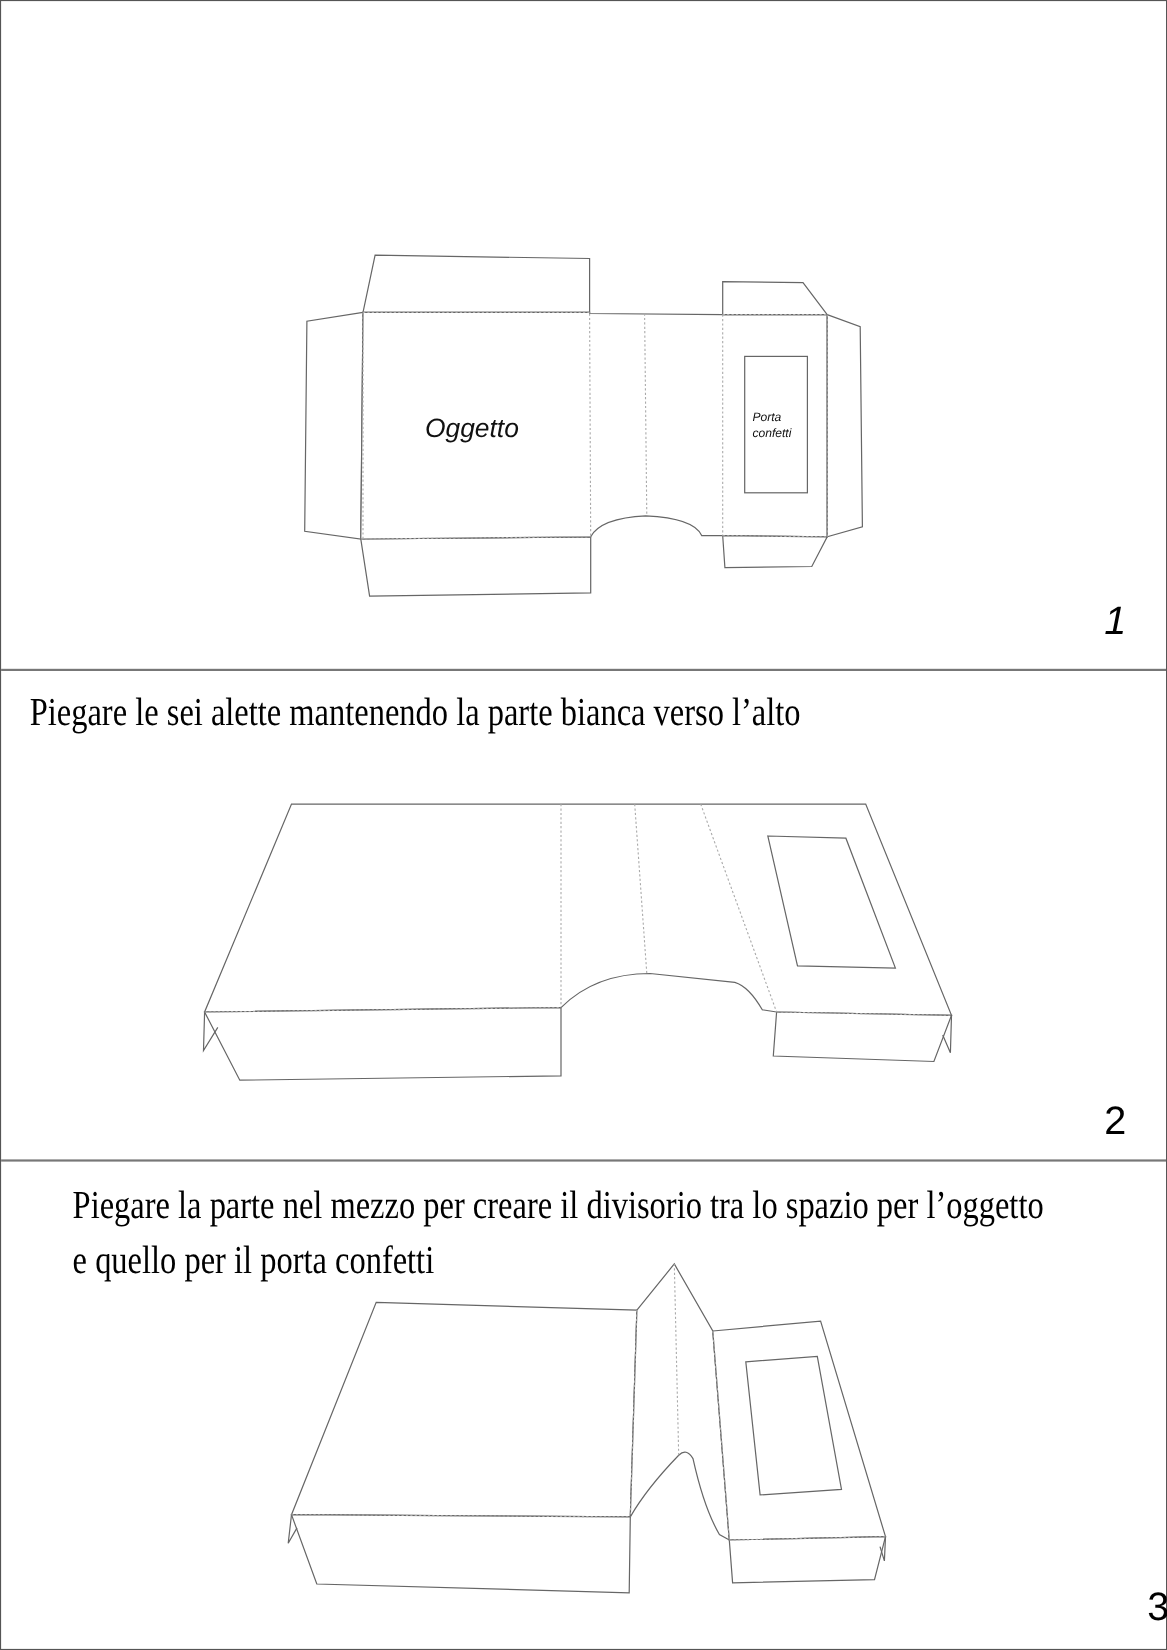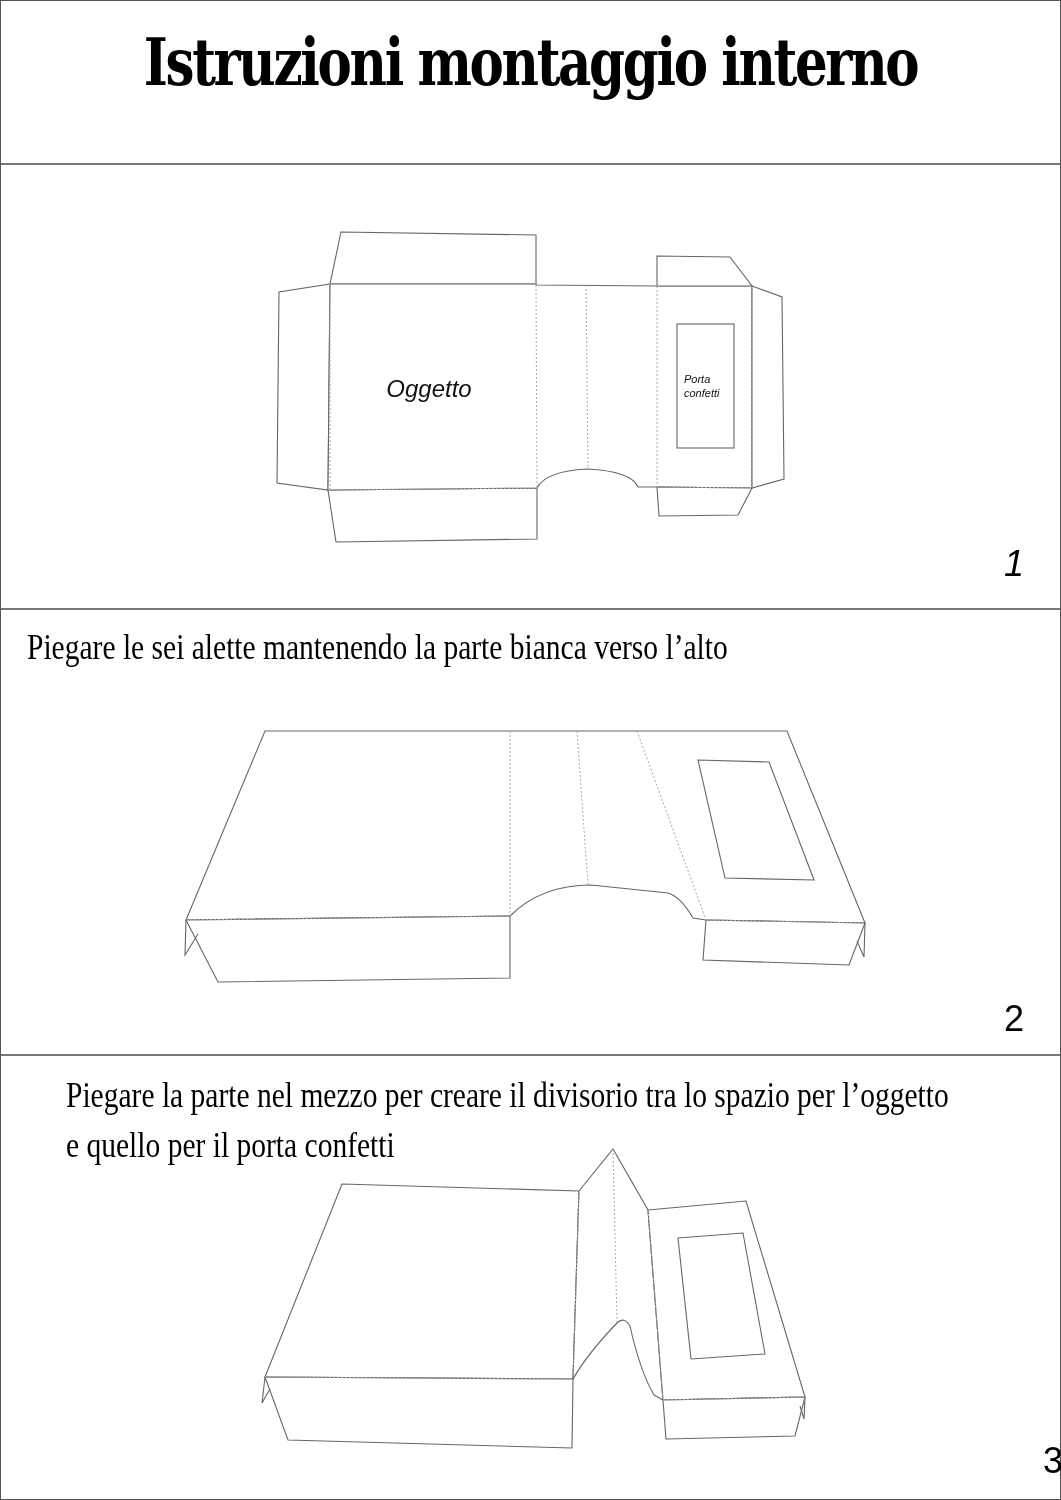--- a/index.html
+++ b/index.html
@@ -32,23 +32,20 @@
     .cut { fill: #fff; stroke: #666; stroke-width: 1.1; }
     .cutline { fill: none; stroke: #666; stroke-width: 1.1; }
     .fold { fill: none; stroke: #aaa; stroke-width: 1; stroke-dasharray: 2 2; }
     .lbl { font-family: "Liberation Sans", sans-serif; fill: #111; }
   </style>
 </head>
 <body>
 
 <div class="sheet">
 
-  <div class="panel panel-title">
-    <div class="main-title">Istruzioni montaggio interno</div>
-  </div>
 
   <div class="panel panel-1">
     <svg class="diagram" width="1059" height="445" viewBox="0 164 1059 445">
 
       <polygon class="cut" points="329,283 278,291 276,482 327,489"></polygon>
 
       <polygon class="cut" points="340,231 535,234 535,283 329,283"></polygon>
 
       <polygon class="cut" points="327,489 536,487 536,538 335,541"></polygon>
 

